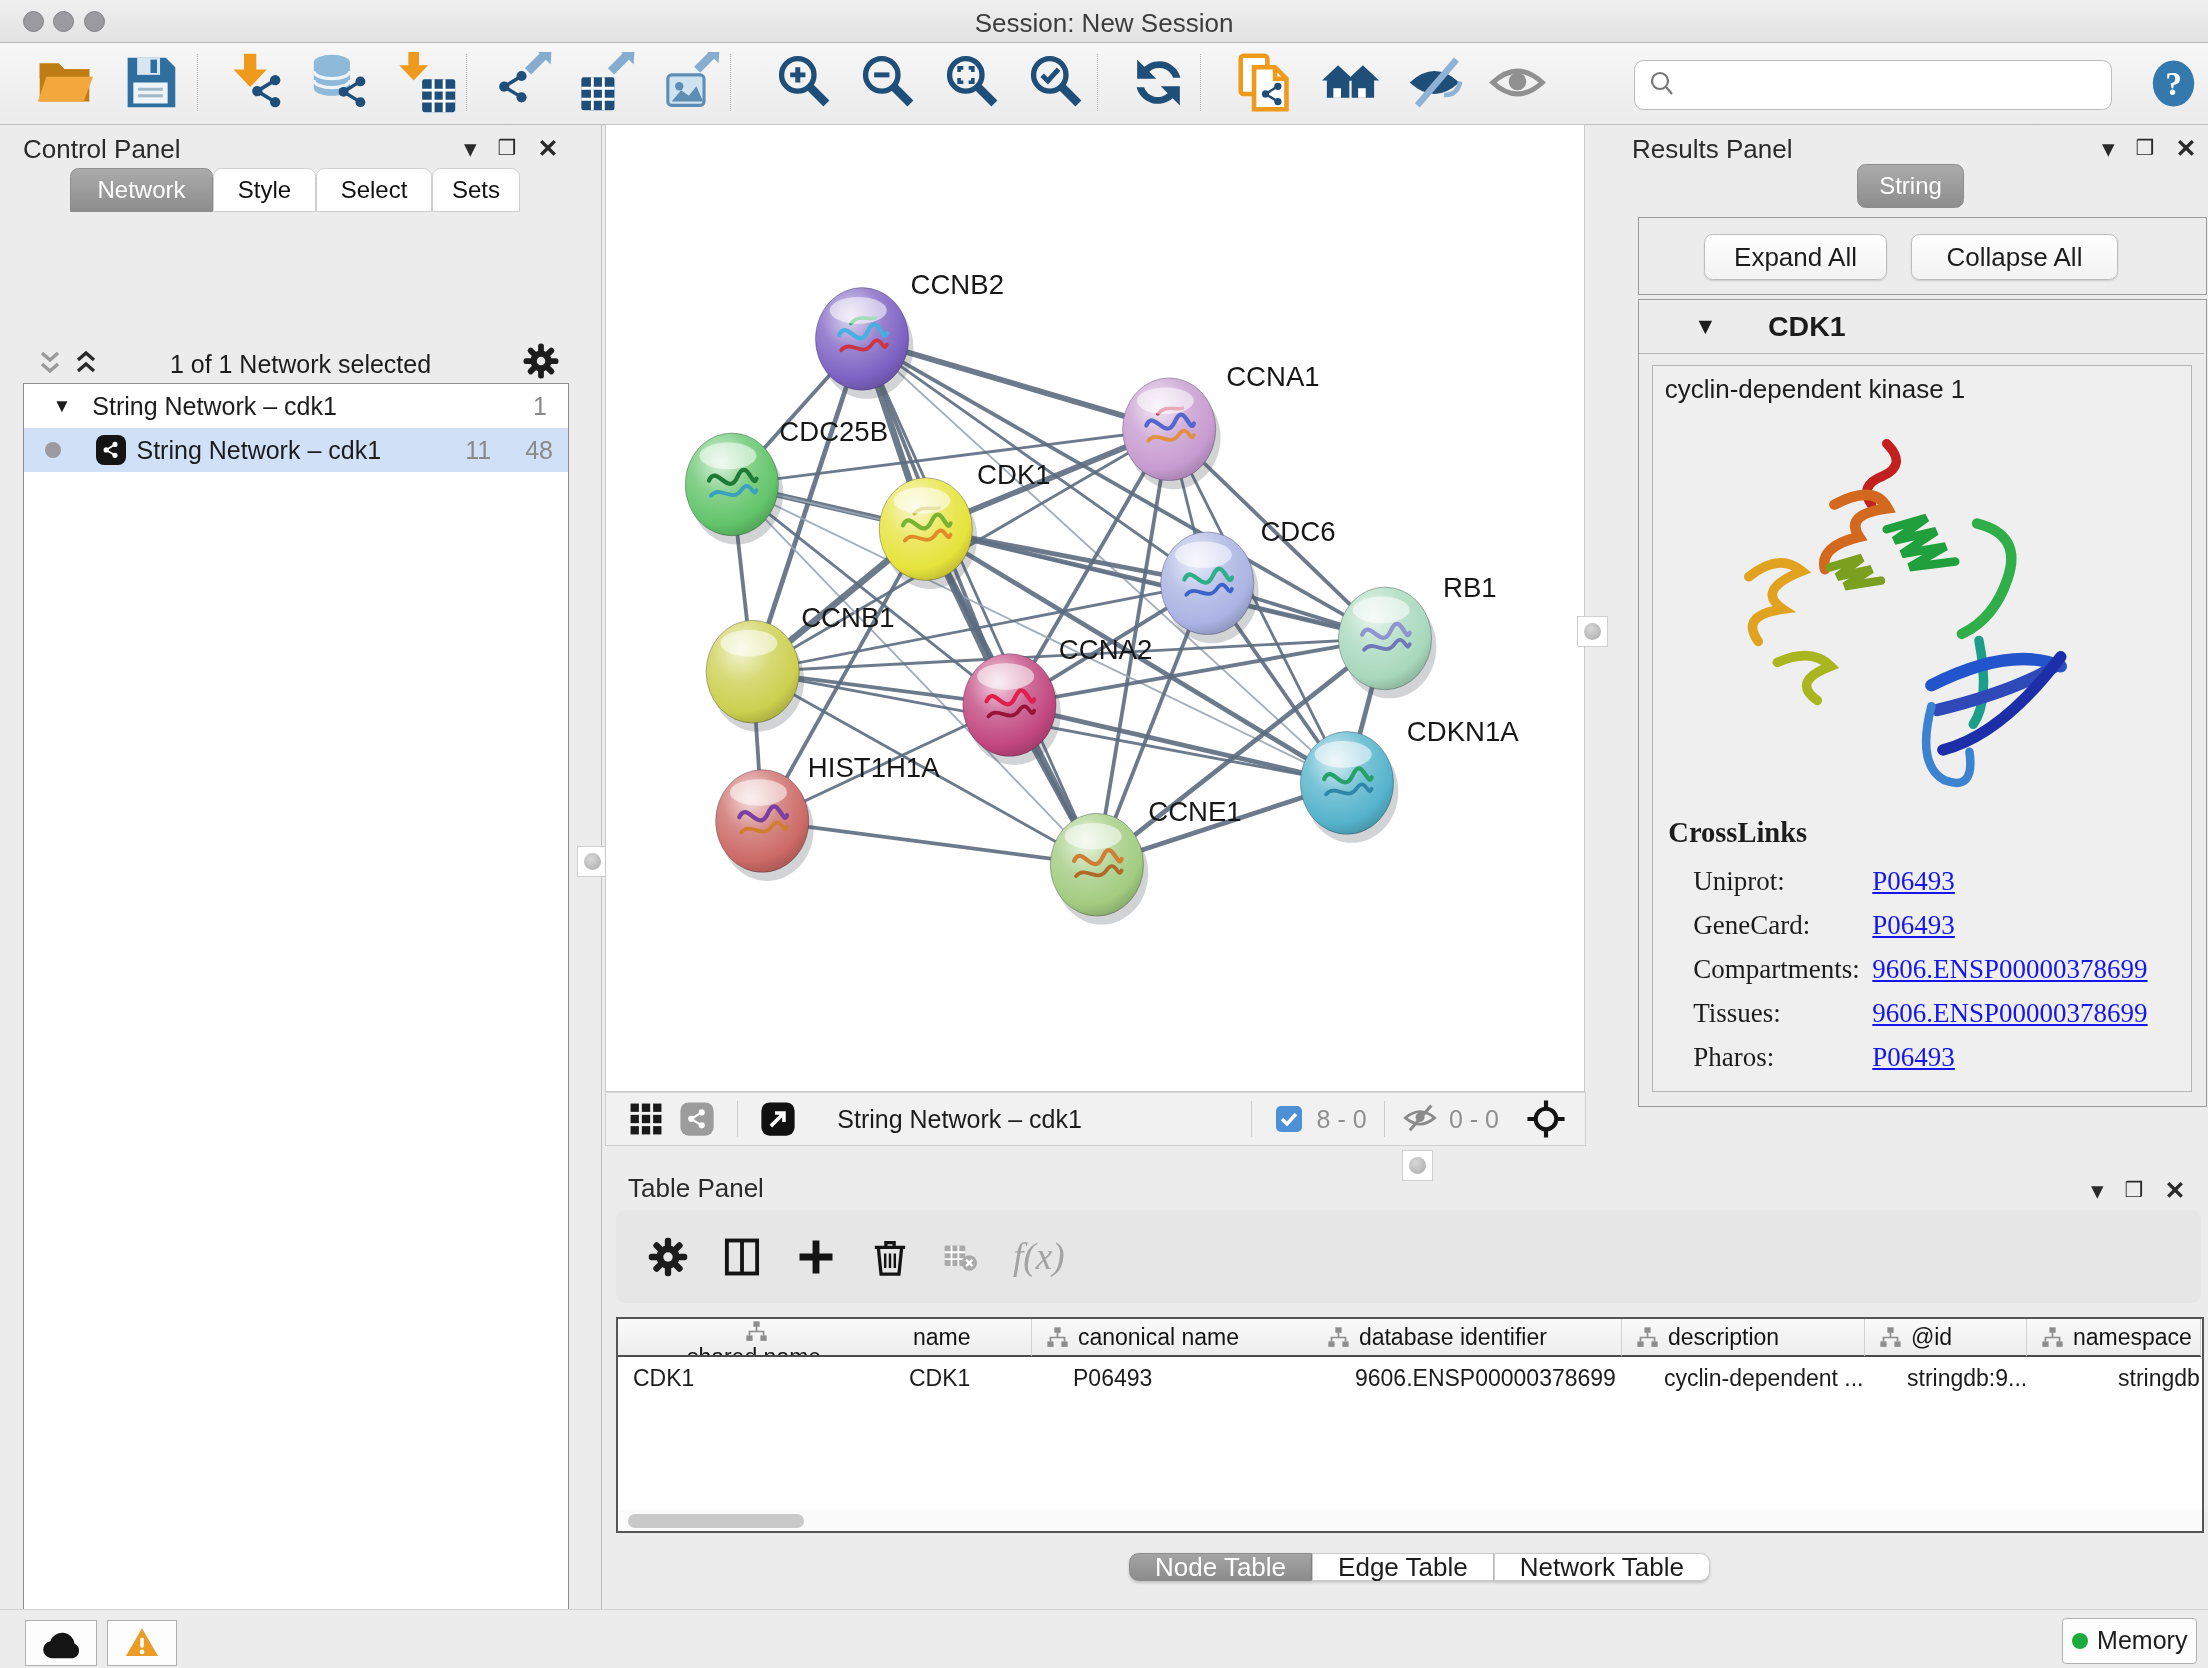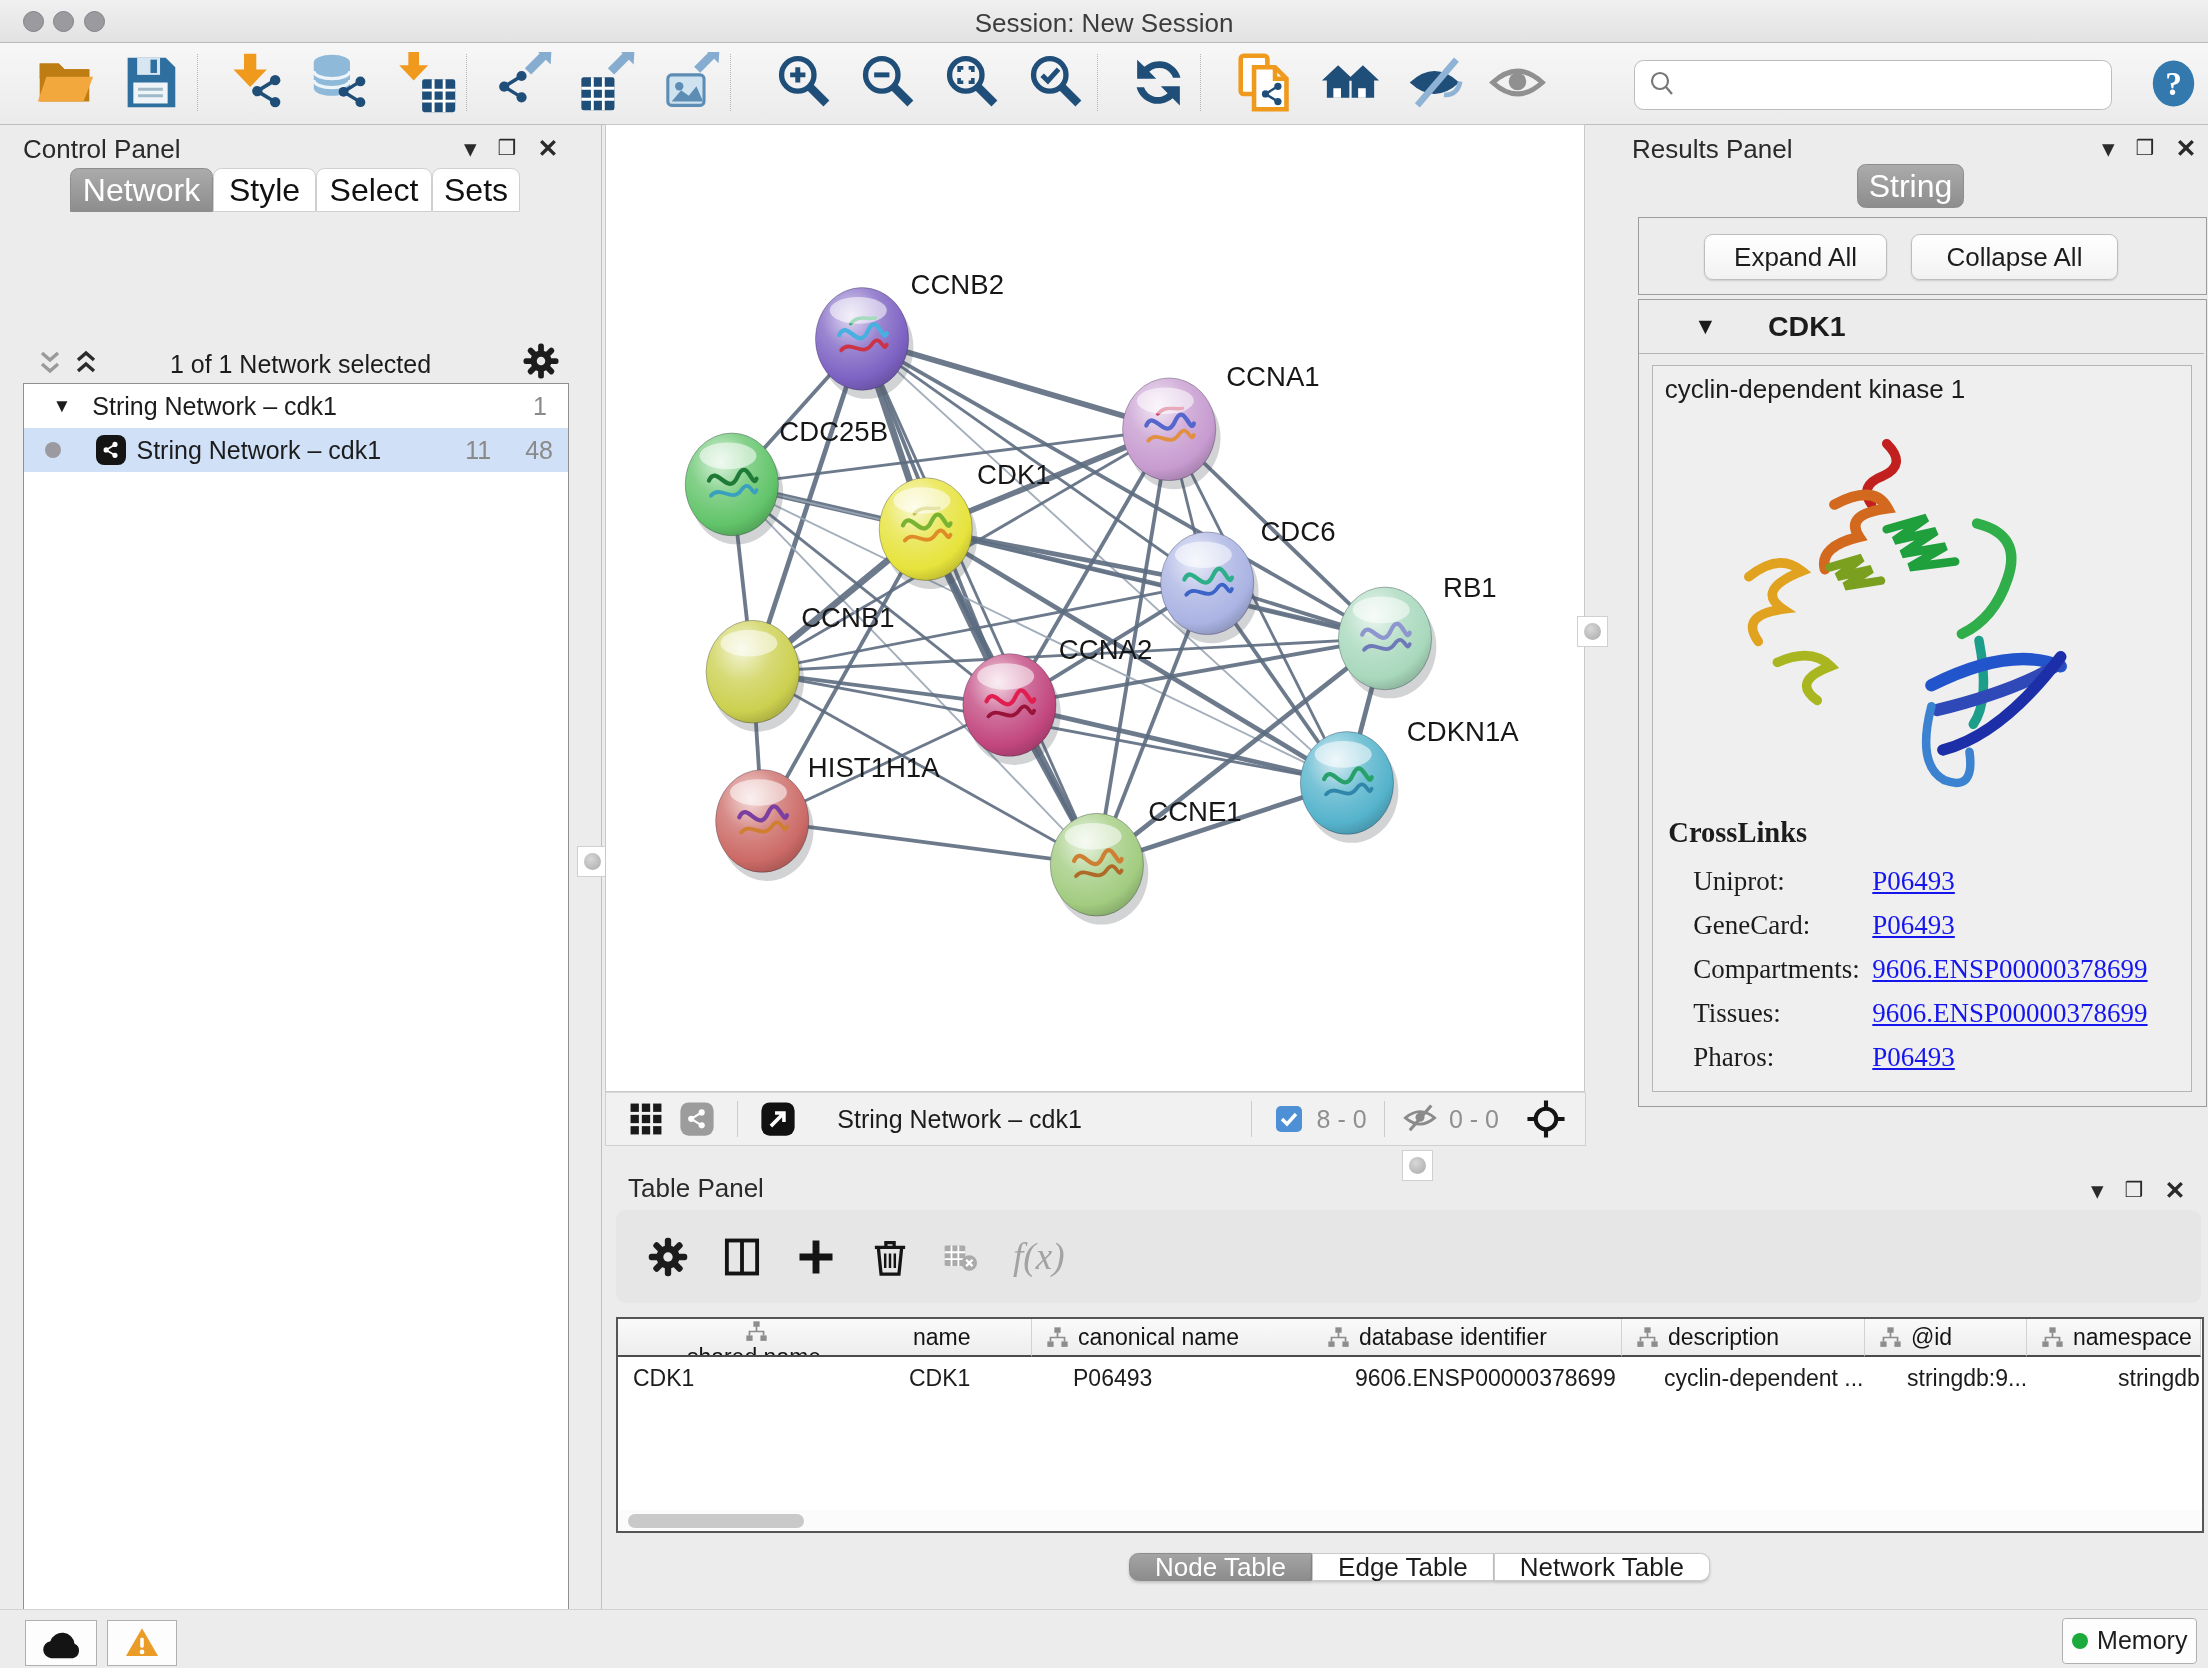--- a/index.html
+++ b/index.html
@@ -19,21 +19,21 @@
   .vsep{width:0;top:11.4px;height:57px;border-left:1.9px dotted #b5b5b5;}
   .search{left:1634px;top:17px;width:476px;height:48px;background:#fff;border:1.9px solid #bcbcbc;
           border-radius:9.5px;display:flex;align-items:center;}
   .search svg{width:32px;height:32px;margin-left:11.4px;}
   .search input{border:none;outline:none;font-size:25px;flex:1;background:transparent;
                 font-family:"Liberation Sans",sans-serif;}
   .helpbtn{left:2148px;top:15px;width:51px;height:53px;}
   
   .ptitle{font-size:26px;color:#2a2a2a;}
   .pctrl{font-size:25px;color:#2a2a2a;display:flex;gap:21px;align-items:center;}
-  .tab{height:44px;display:flex;align-items:center;justify-content:center;font-size:32px;
+  .tab{height:44px;display:flex;align-items:center;justify-content:center;font-size:24px;
        background:#fff;border:1px solid #cfcfcf;box-sizing:border-box;color:#111;}
   .tab.active{background:linear-gradient(#ababab,#8d8d8d);color:#fff;border-color:#8d8d8d;}
   
   .cp-rightline{left:601px;top:124px;width:1px;height:1486px;background:#c0c0c0;}
   .treebox{left:23px;top:259px;width:544px;height:1333px;background:#fff;border:1.9px solid #8f8f8f;}
   .treerow{height:44px;display:flex;align-items:center;font-size:25px;}
   .treerow .cnt{color:#8a8a8a;}
   .selrow{background:#cfe0f7;}
   .grip{width:28.5px;height:28.5px;background:#fff;border:1px solid #d0d0d0;display:flex;
         align-items:center;justify-content:center;}

